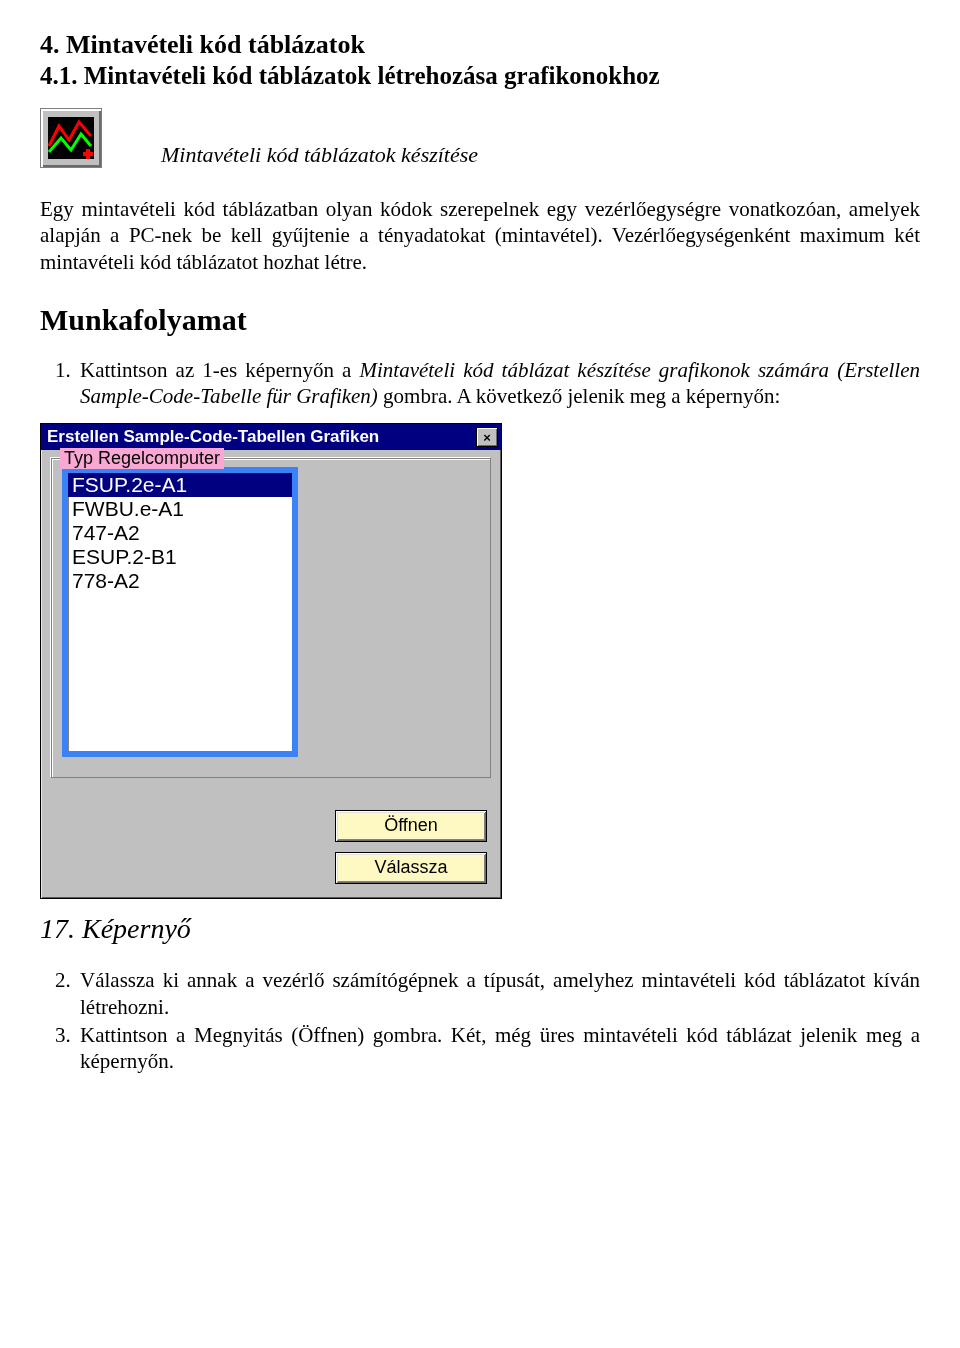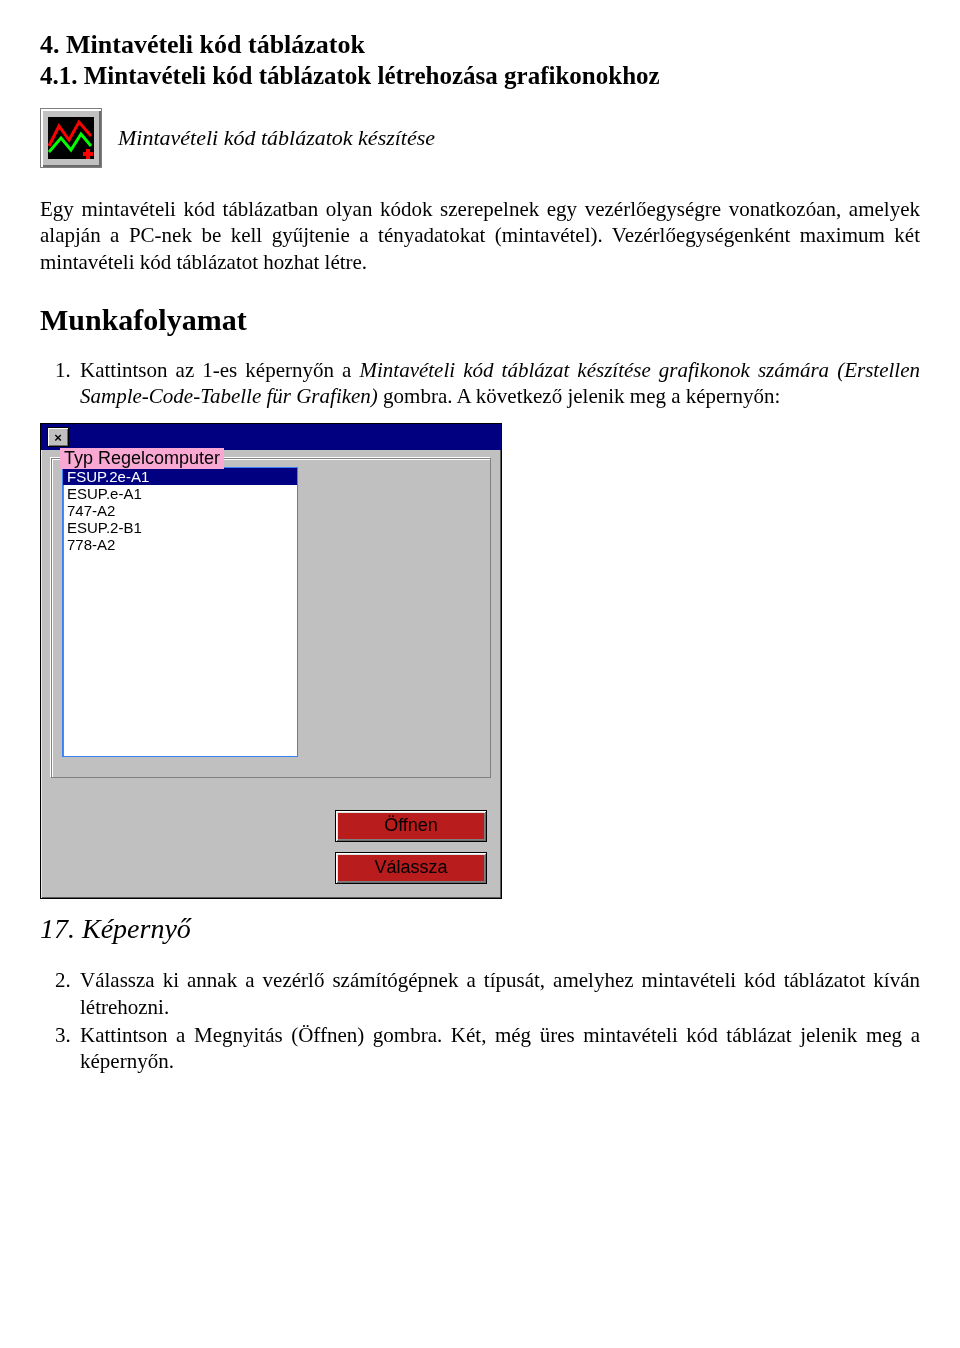--- a/index.html
+++ b/index.html
@@ -19,22 +19,22 @@
     font-family: "Times New Roman", Times, serif;
   }
   .subheading {
     font-size: 25px;
     font-weight: bold;
     margin: 0 0 18px 0;
     font-family: "Times New Roman", Times, serif;
   }
   .icon-row {
     display: flex;
-    align-items: center;
-    gap: 16px;
+    align-items: flex-end;
+    gap: 59px;
     margin-bottom: 28px;
   }
   .chart-icon {
     width: 60px;
     height: 58px;
     border: 1px solid #7f7f7f;
     background: #c0c0c0;
     box-shadow: inset 2px 2px 0 #fff, inset -2px -2px 0 #6a6a6a;
     position: relative;
     display: flex;
@@ -127,25 +127,25 @@
     top: -11px;
     left: 8px;
     background: #f9a8d4;
     padding: 0 4px;
     font-size: 18px;
   }
   .listbox {
     width: 236px;
     height: 290px;
     background: #fff;
-    border: 1px solid #3b82f6;
+    border: 6px solid #3b82f6;
     box-shadow: inset 1px 1px 0 #808080, inset -1px -1px 0 #fff;
     overflow-y: scroll;
     font-family: "MS Sans Serif", Arial, sans-serif;
-    font-size: 15px;
+    font-size: 21px;
     box-sizing: border-box;
   }
   .listbox .item {
     padding: 0 4px;
     white-space: nowrap;
     cursor: pointer;
   }
   .listbox .item.selected {
     background: #000080;
     color: #fff;
@@ -166,21 +166,21 @@
     background: #c0c0c0;
     border: 1px solid #000;
     box-shadow: inset 1px 1px 0 #fff, inset -1px -1px 0 #6a6a6a;
     height: 18px;
   }
   .btn {
     position: absolute;
     right: 14px;
     width: 150px;
     height: 30px;
-    background: #b91c1c;
+    background: #fef9c3;
     border: 1px solid #000;
     box-shadow: inset 1px 1px 0 #fff, inset -1px -1px 0 #6a6a6a, inset 2px 2px 0 #dfdfdf, inset -2px -2px 0 #808080;
     font-family: "MS Sans Serif", Arial, sans-serif;
     font-size: 18px;
     text-align: center;
     line-height: 28px;
     cursor: pointer;
   }
   .btn.open { bottom: 56px; }
   .btn.close { bottom: 14px; }
@@ -226,28 +226,29 @@
 <div class="section-heading">Munkafolyamat</div>
 
 <ol class="steps">
   <li>
     <span>Kattintson az 1-es képernyőn a </span><span class="italic">Mintavételi kód táblázat készítése grafikonok számára (Erstellen Sample-Code-Tabelle für Grafiken)</span><span> gombra. A következő jelenik meg a képernyőn:</span>
   </li>
 </ol>
 
 <div class="dialog">
   <div class="titlebar">
+    <span>Erstellen Sample-Code-Tabellen Grafiken</span>
     <div class="close-btn">×</div>
   </div>
   <div class="dialog-body">
     <div class="groupbox">
       <div class="group-label">Typ Regelcomputer</div>
       <div class="listbox">
         <div class="item selected">FSUP.2e-A1</div>
-        <div class="item">ESUP.e-A1</div>
+        <div class="item">FWBU.e-A1</div>
         <div class="item">747-A2</div>
         <div class="item">ESUP.2-B1</div>
         <div class="item">778-A2</div>
       </div>
     </div>
     <div class="btn open">Öffnen</div>
     <div class="btn close">Válassza</div>
   </div>
 </div>
 

